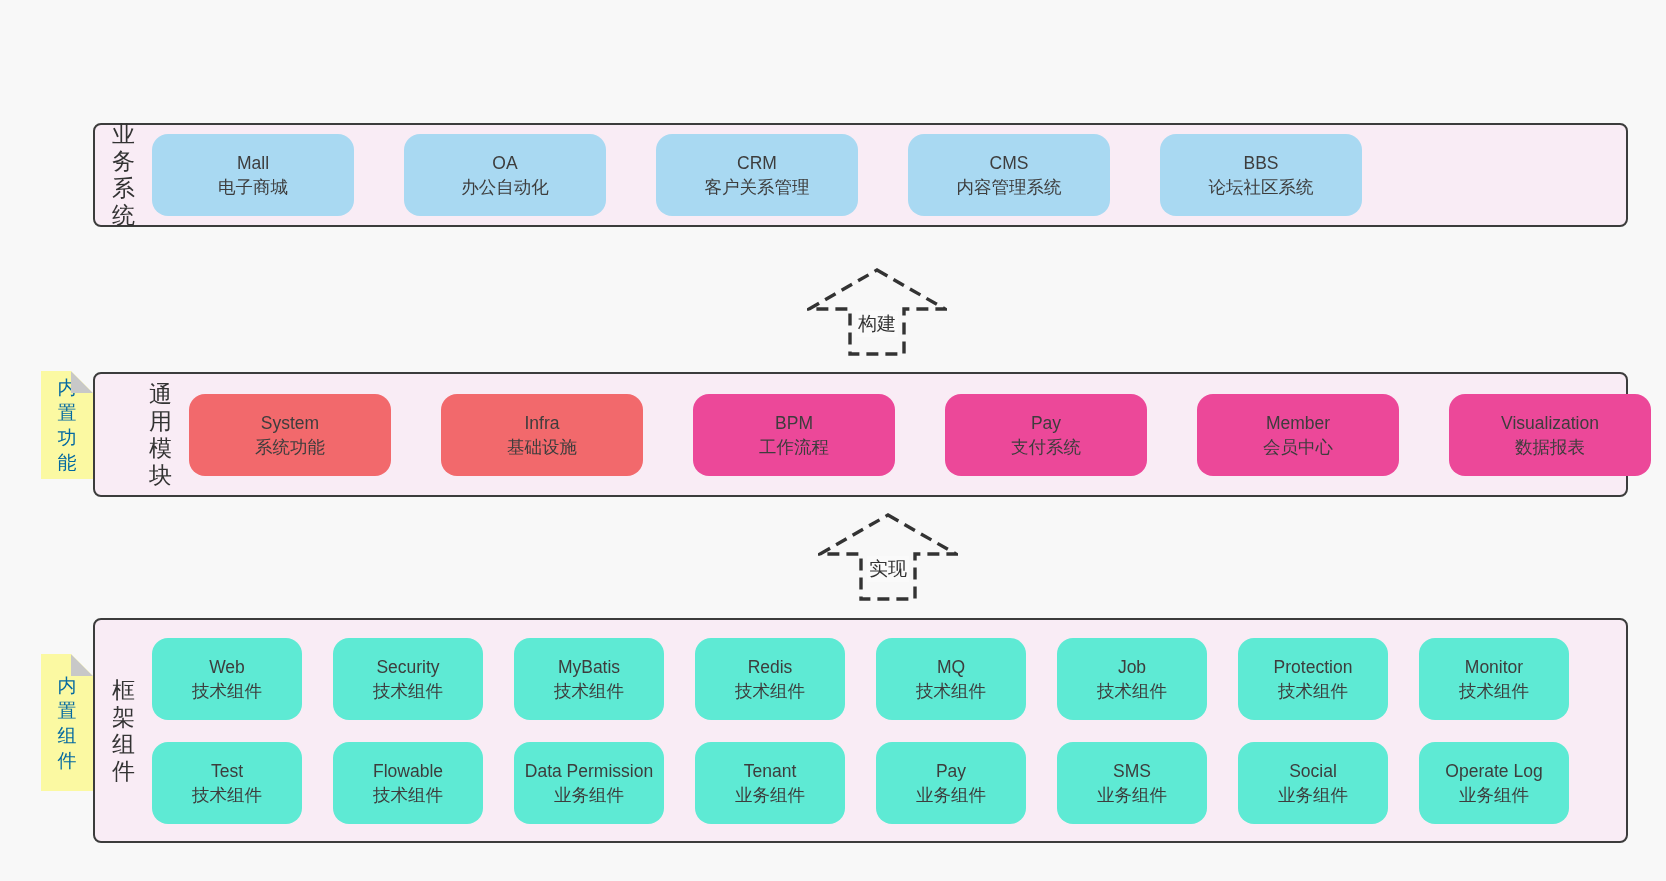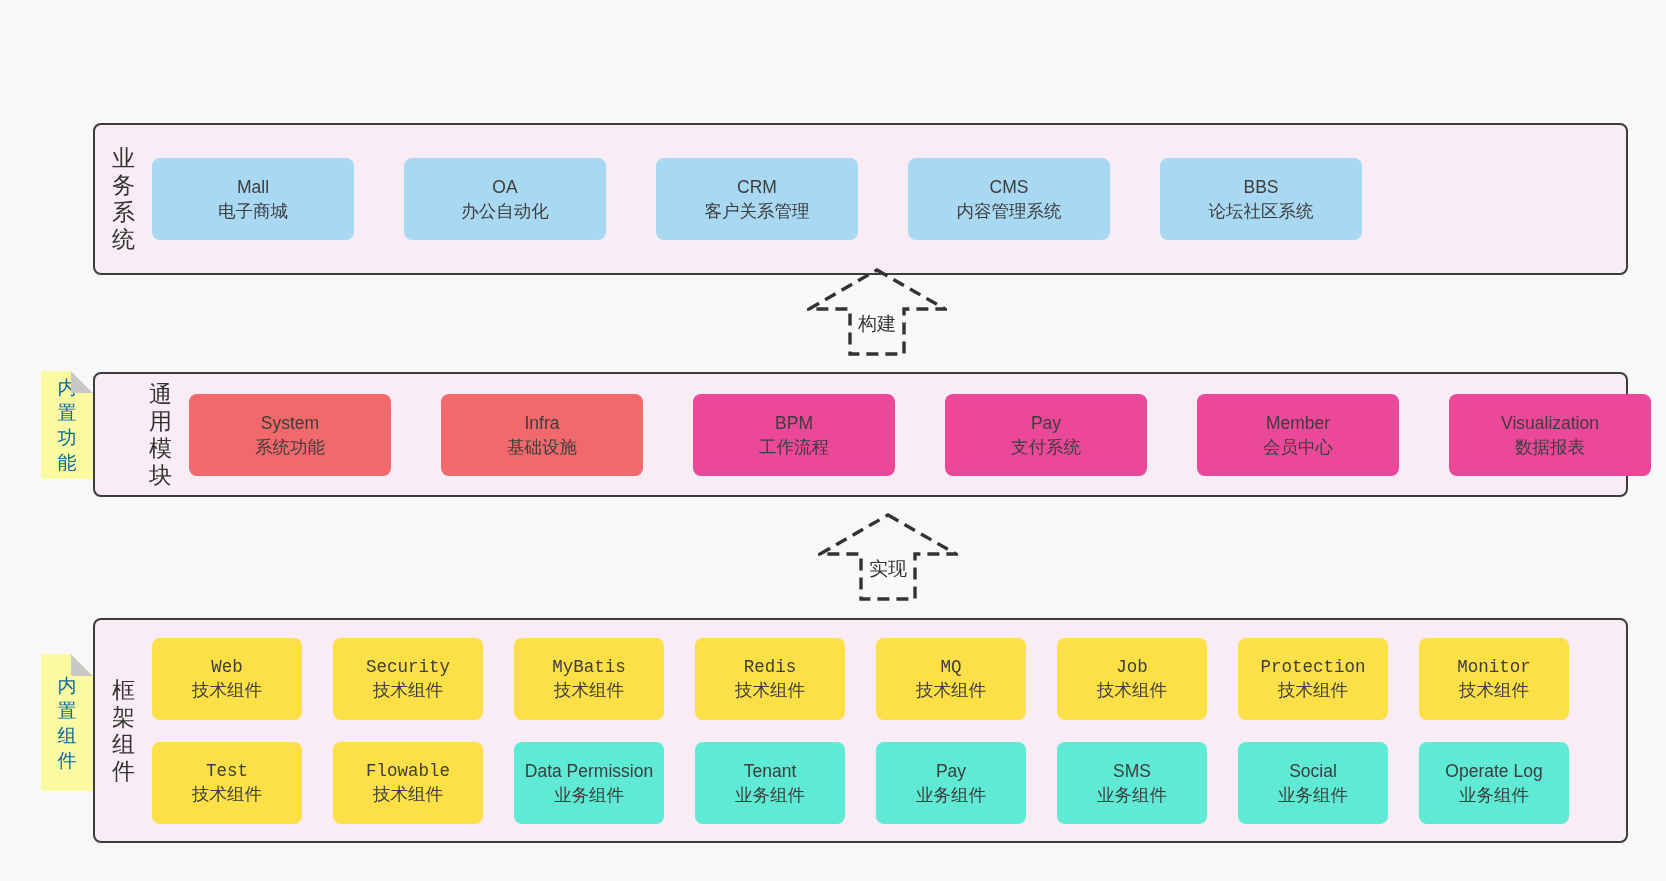--- a/index.html
+++ b/index.html
@@ -2,40 +2,40 @@
 <html><head>
 <meta charset="utf-8">
 <style>
   * { margin:0; padding:0; box-sizing:border-box; }
   html,body { background:#f8f8f8; }
   body { font-family:"Liberation Sans","DejaVu Sans",sans-serif; color:#3d3d3d; }
   .canvas { position:relative; width:1666px; height:881px; background:#f8f8f8; overflow:hidden; }
 
   .container { position:absolute; left:93px; width:1535px; background:#f9ecf5;
                border:2px solid #3c3c3c; border-radius:8px; display:flex; }
-  #layer-business   { top:123px; height:152px; }
+  #layer-business   { top:123px; height:104px; }
   #layer-modules    { top:372px; height:125px;padding-left:37px; }
   #layer-components { top:618px; height:225px; }
 
   .label-zone { width:57px; flex:none; display:flex; align-items:center; justify-content:center; }
   .vlabel { width:26px; font-size:23px; line-height:27px; color:#333;
             text-align:center; word-break:break-all; }
 
   .boxes-row { flex:1; display:flex; align-items:center; gap:50px; }
   .boxes-grid { flex:1; display:grid; grid-template-columns:repeat(8,150px);
                 column-gap:31px; row-gap:22px; align-content:center; }
 
-  .box { border-radius:8px; display:flex; flex-direction:column; align-items:center;
+  .box { border-radius:16px; display:flex; flex-direction:column; align-items:center;
          justify-content:center; text-align:center; font-size:17.5px; line-height:24px; }
   .boxes-row .box { width:202px; height:82px; flex:none; }
   .boxes-grid .box { height:82px; padding:0 4px; }
   .blue   { background:#a9d9f2; }
   .red    { background:#f2696c; }
   .pink   { background:#ec4899; }
-  .gdark  { background:#fde047;font-family:Liberation Mono, monospace; }
+  .gdark  { background:#5eead4; }
   .glight { background:#5eead4;text-align:right; }
 
   .note { position:absolute; width:52px; background:#fbf9a2; display:flex; align-items:center;
           justify-content:center;
           clip-path:polygon(0 0, calc(100% - 22px) 0, 100% 22px, 100% 100%, 0 100%); }
   #note-features   { left:41px; top:371px; height:108px; }
   #note-components { left:41px; top:654px; height:137px; }
   .note-fold { position:absolute; top:0; right:0; width:22px; height:22px; background:#c8c8c8;
                clip-path:polygon(0 0, 100% 100%, 0 100%); }
   .note-text { width:22px; font-size:19px; line-height:25px; color:#0369a1; text-align:center;

